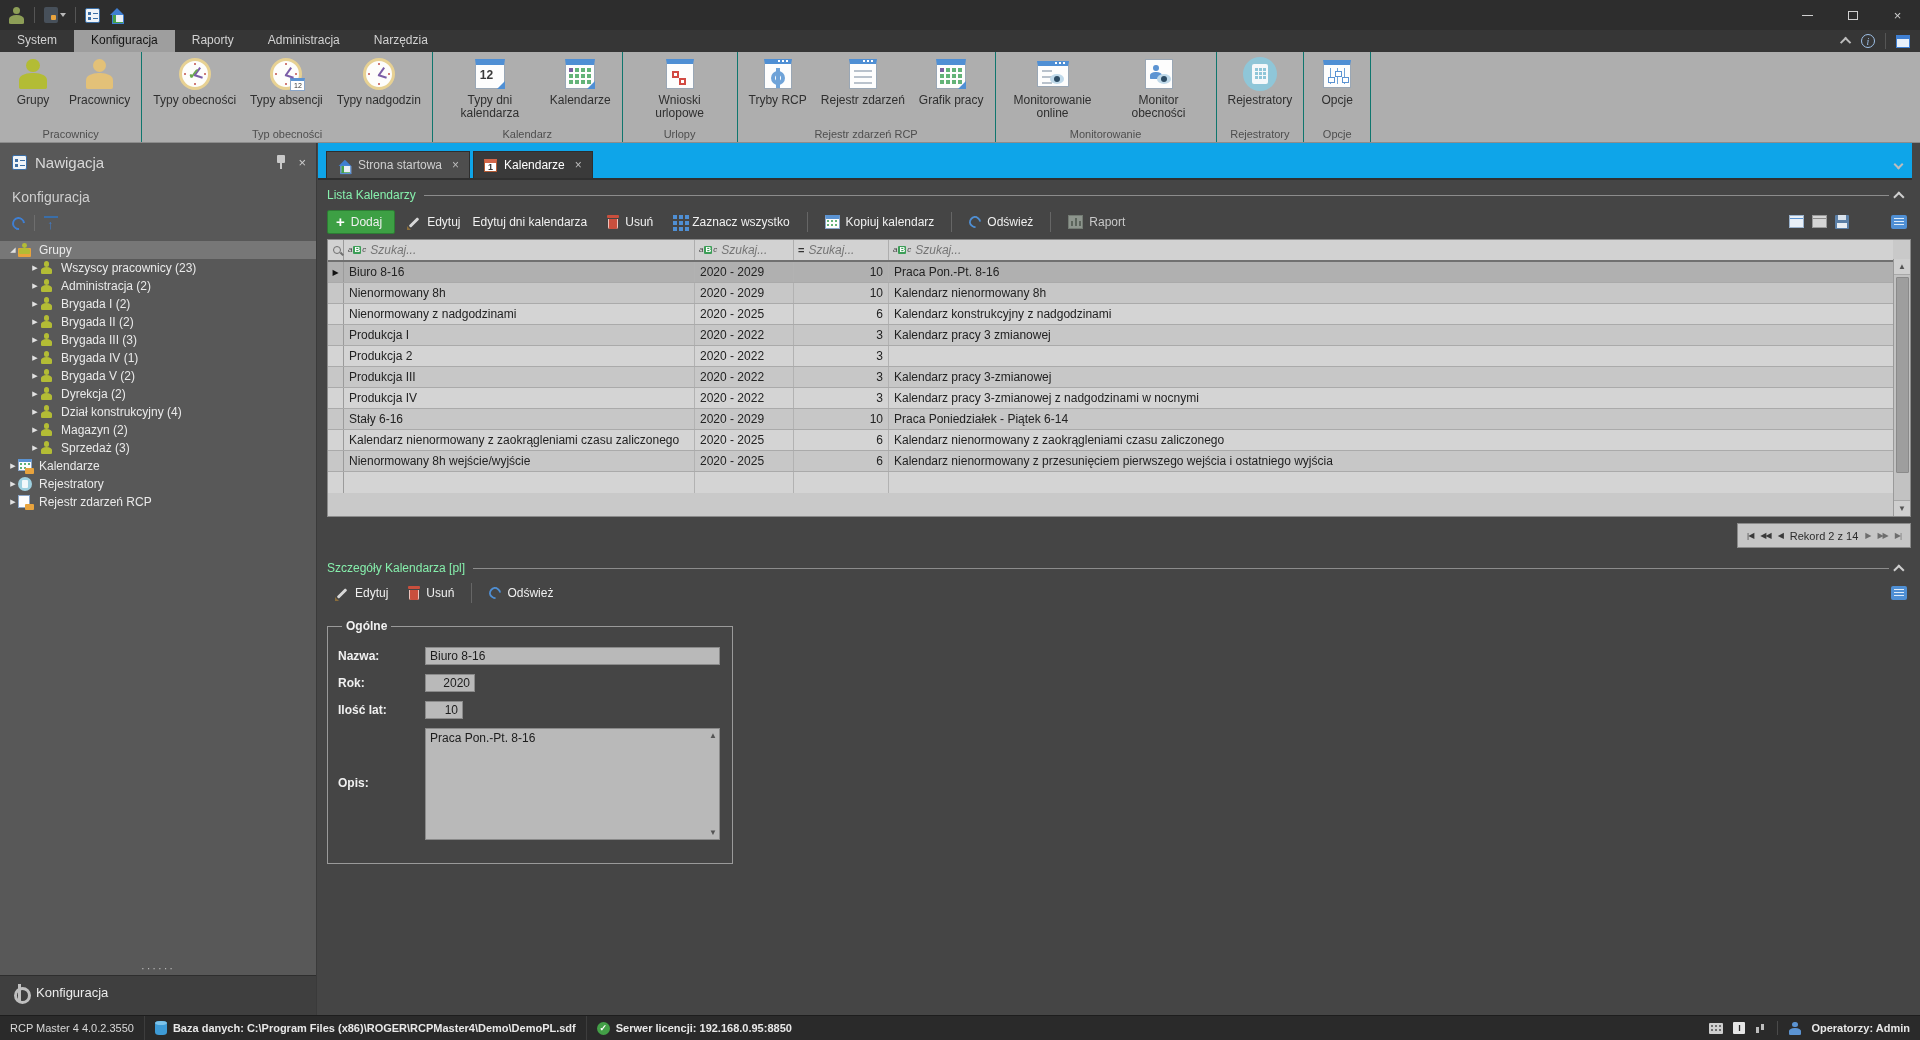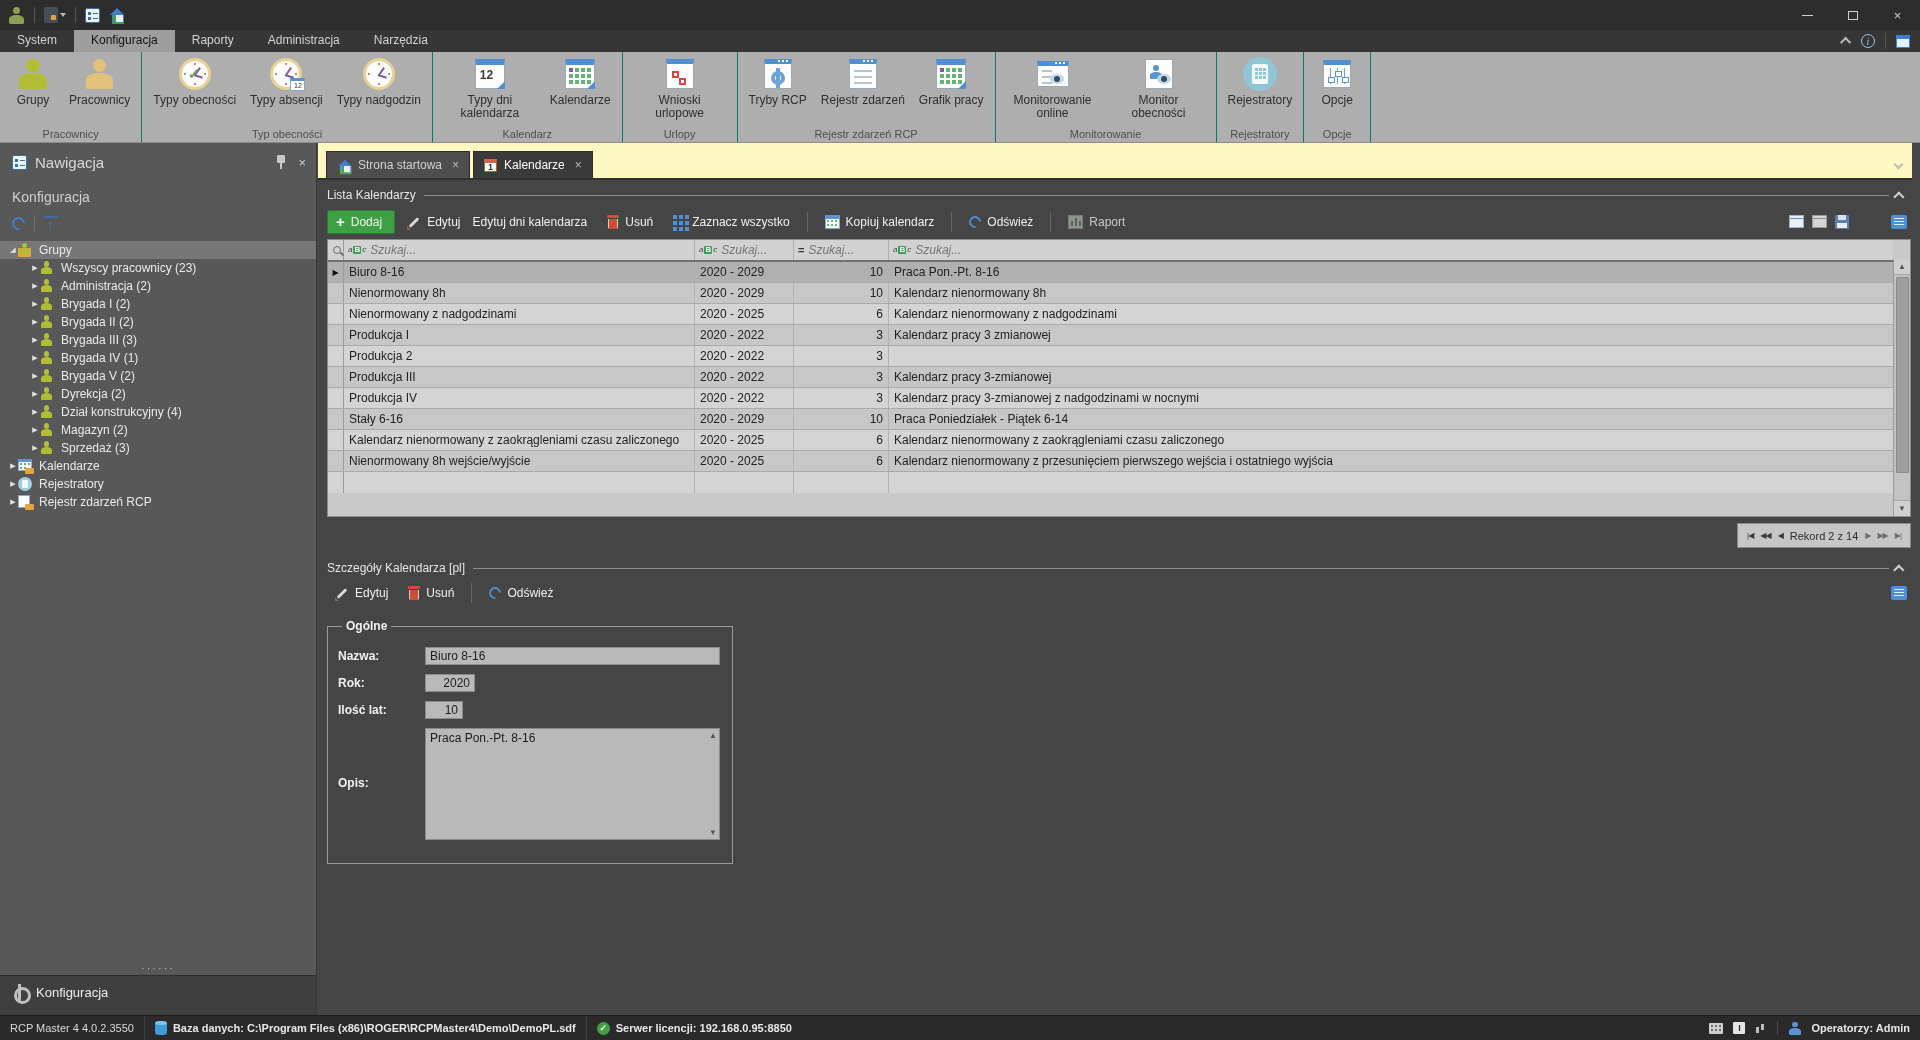--- a/index.html
+++ b/index.html
@@ -153,33 +153,33 @@
     padding-left:12px; gap:9px; color:#ececec; font-size:13px; }
   .gear-ico { width:15px; height:15px; position:relative; }
   .gear-ico::before { content:""; position:absolute; left:2px; top:2px; width:11px; height:11px; border-radius:50%;
     border:3px solid #bfbfbf; }
   .gear-ico::after { content:""; position:absolute; left:6px; top:-1px; width:3px; height:17px; background:#bfbfbf;
     box-shadow:0 0 0 0; }
   .sb-fill { height:6px; }
 
   
   #main { position:absolute; top:143px; left:318px; right:0; bottom:25px; background:#454545; }
-  .tabbar { position:absolute; top:0; left:0; right:8px; height:37px; background:#fef9c3;
+  .tabbar { position:absolute; top:0; left:0; right:8px; height:37px; background:#0ea5e9;
     border-bottom:2px solid #303030; display:flex; align-items:flex-end; padding-left:8px; }
   .dtab { display:flex; align-items:center; gap:7px; height:27px; padding:0 10px; background:#4e4e4e;
     color:#cfcfcf; margin-right:3px; border:1px solid #2e2e2e; border-bottom:none; font-size:12px; }
   .dtab.active { background:#3a3a3a; color:#ffffff; }
   .dtab .x { font-size:12px; color:#bdbdbd; margin-left:3px; }
   .tab-home { width:14px; height:13px; position:relative; transform:scale(.9); }
   .tab-cal { width:13px; height:13px; background:#fff; border:1px solid #b35b34; border-top:4px solid #d2674a;
     font-size:9px; color:#333; text-align:center; line-height:8px; font-weight:bold; }
   .tabbar .chev-dn { margin:0 10px 10px auto; width:7px; height:7px; border-right:2px solid #bdbdbd;
     border-bottom:2px solid #bdbdbd; transform:rotate(45deg); }
 
-  .gb-head { display:flex; align-items:center; gap:8px; color:#e5e5e5; font-size:12px; }
+  .gb-head { display:flex; align-items:center; gap:8px; color:#86efac; font-size:12px; }
   .gb-head .hairline { flex:1; height:1px; background:#8c8c8c; }
   .gb-head .chev { width:8px; height:8px; border-left:2px solid #cfcfcf; border-top:2px solid #cfcfcf;
     transform:rotate(45deg) translateY(3px); margin-right:6px; }
 
   #lista-panel { position:absolute; top:45px; left:9px; right:9px; height:368px; }
   .ltoolbar { display:flex; align-items:center; height:33px; margin-top:3px; gap:4px; color:#f0f0f0; }
   .tbtn { display:flex; align-items:center; gap:6px; padding:4px 8px; font-size:12px; cursor:default; }
   .btn-green { background:#3da044; border:1px solid #2d7c34; border-radius:2px; padding:4px 12px 4px 8px; }
   .plus-w { font-size:15px; font-weight:bold; color:#fff; line-height:12px; }
   .pencil-ico { width:14px; height:14px; position:relative; }
@@ -768,21 +768,21 @@
           <span class="dcell c-naz">Nienormowany 8h</span>
           <span class="dcell c-rok">2020 - 2029</span>
           <span class="dcell c-lat">10</span>
           <span class="dcell c-opis">Kalendarz nienormowany 8h</span>
         </div>
         <div class="drow alt">
           <span class="dcell c-ind"></span>
           <span class="dcell c-naz">Nienormowany z nadgodzinami</span>
           <span class="dcell c-rok">2020 - 2025</span>
           <span class="dcell c-lat">6</span>
-          <span class="dcell c-opis">Kalendarz nienormowany z nadgodzinami</span>
+          <span class="dcell c-opis">Kalendarz konstrukcyjny z nadgodzinami</span>
         </div>
         <div class="drow">
           <span class="dcell c-ind"></span>
           <span class="dcell c-naz">Produkcja I</span>
           <span class="dcell c-rok">2020 - 2022</span>
           <span class="dcell c-lat">3</span>
           <span class="dcell c-opis">Kalendarz pracy 3 zmianowej</span>
         </div>
         <div class="drow alt">
           <span class="dcell c-ind"></span>

